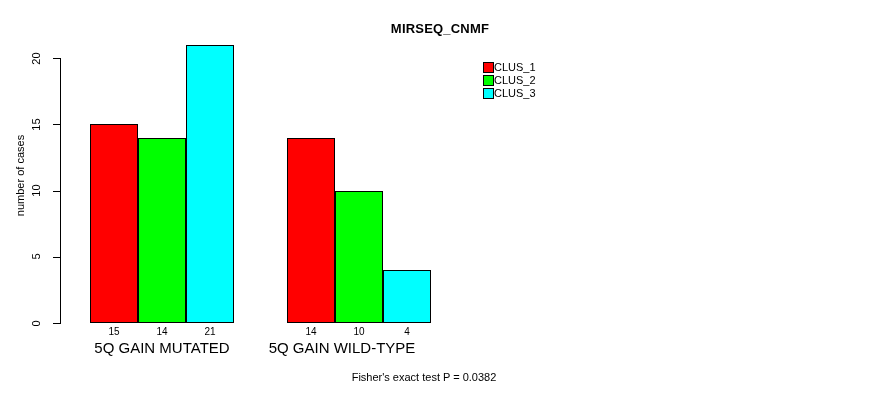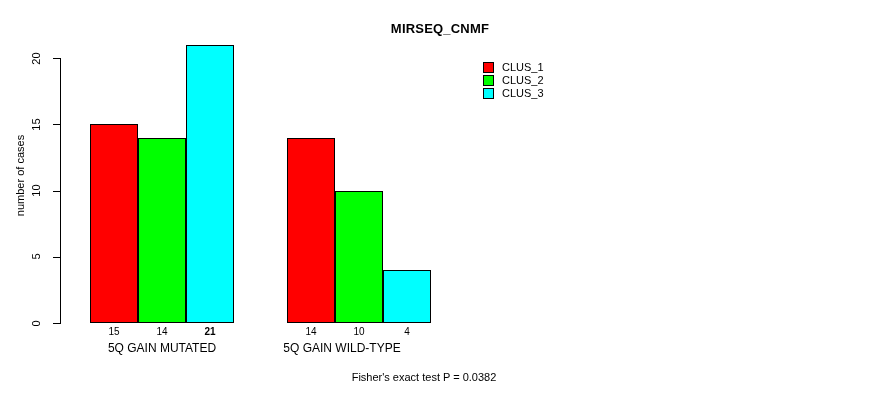--- a/index.html
+++ b/index.html
@@ -105,21 +105,21 @@
     font-size: 10px;
     line-height: 11px;
     text-align: center;
     white-space: nowrap;
   }
 
   
   .group-label {
     position: absolute;
     top: 342px;
-    font-size: 12px;
+    font-size: 15px;
     line-height: 12px;
     text-align: center;
     white-space: nowrap;
   }
 
   
   .legend {
     position: absolute;
     left: 483px;
     top: 61px;
@@ -131,21 +131,20 @@
     align-items: center;
   }
   .legend-swatch {
     width: 11px;
     height: 11px;
     box-sizing: border-box;
     border: 1px solid #000000;
     flex: 0 0 auto;
   }
   .legend-text {
-    margin-left: 8px;
     font-size: 11px;
     line-height: 11px;
     white-space: nowrap;
   }
 
   
   .footer-note {
     position: absolute;
     left: 0;
     top: 371px;
@@ -196,21 +195,21 @@
       <div class="bar" style="left: 138px; width: 48px; top: 137.5px; height: 185.5px; background: rgb(0, 255, 0);"></div>
       <div class="bar" style="left: 186px; width: 48px; top: 44.75px; height: 278.25px; background: rgb(0, 255, 255);"></div>
       <div class="bar" style="left: 287px; width: 48px; top: 137.5px; height: 185.5px; background: rgb(255, 0, 0);"></div>
       <div class="bar" style="left: 335px; width: 48px; top: 190.5px; height: 132.5px; background: rgb(0, 255, 0);"></div>
       <div class="bar" style="left: 383px; width: 48px; top: 270px; height: 53px; background: rgb(0, 255, 255);"></div>
     </div>
 
   <div id="bar-value-labels">
       <div class="bar-value-label" style="left: 90px; width: 48px;">15</div>
       <div class="bar-value-label" style="left: 138px; width: 48px;">14</div>
-      <div class="bar-value-label" style="left: 186px; width: 48px; font-weight: bold;">21</div>
+      <div class="bar-value-label" style="left: 186px; width: 48px;">21</div>
       <div class="bar-value-label" style="left: 287px; width: 48px;">14</div>
       <div class="bar-value-label" style="left: 335px; width: 48px;">10</div>
       <div class="bar-value-label" style="left: 383px; width: 48px;">4</div>
     </div>
 
   <div id="group-labels">
       <div class="group-label" style="left: 30px; width: 264px;">5Q GAIN MUTATED</div>
       <div class="group-label" style="left: 210px; width: 264px;">5Q GAIN WILD-TYPE</div>
     </div>
 

